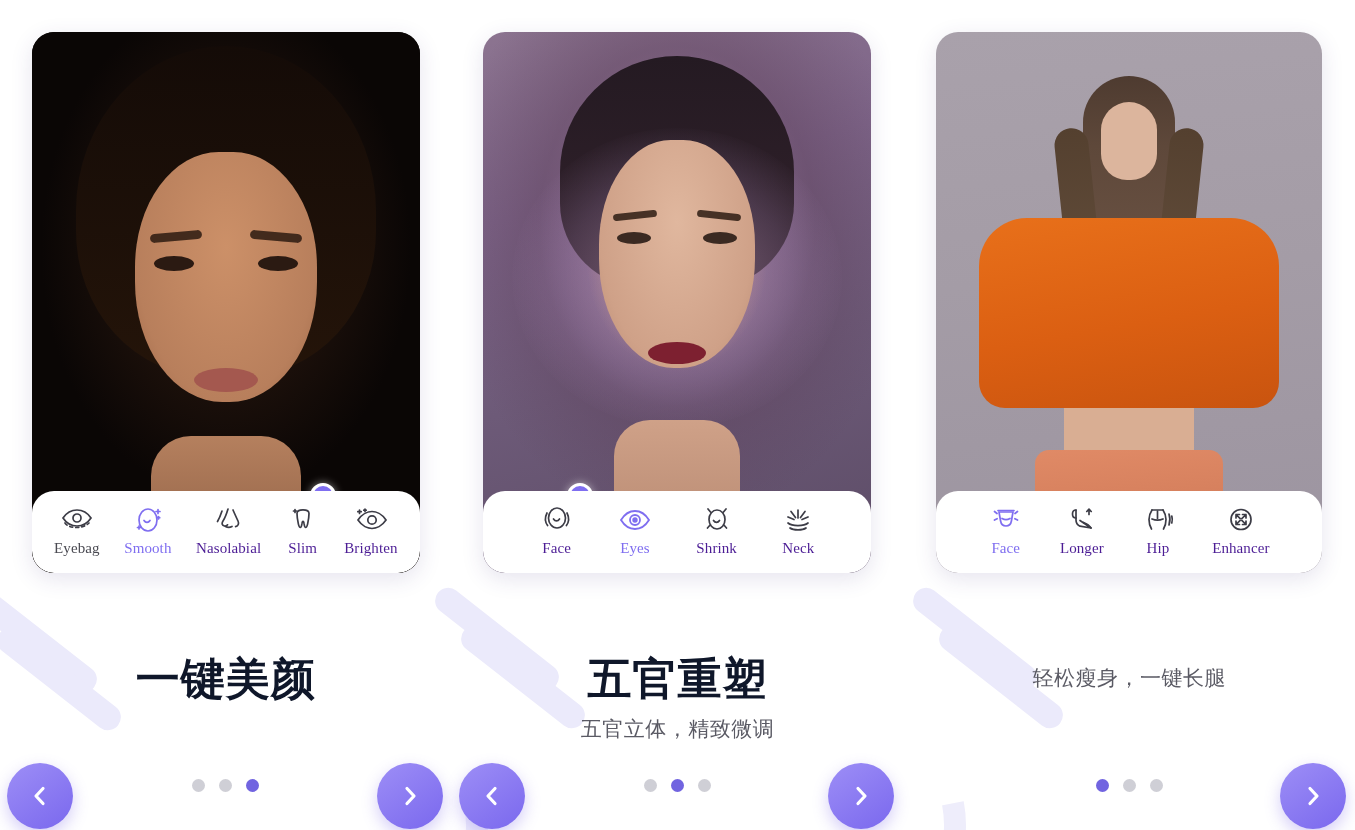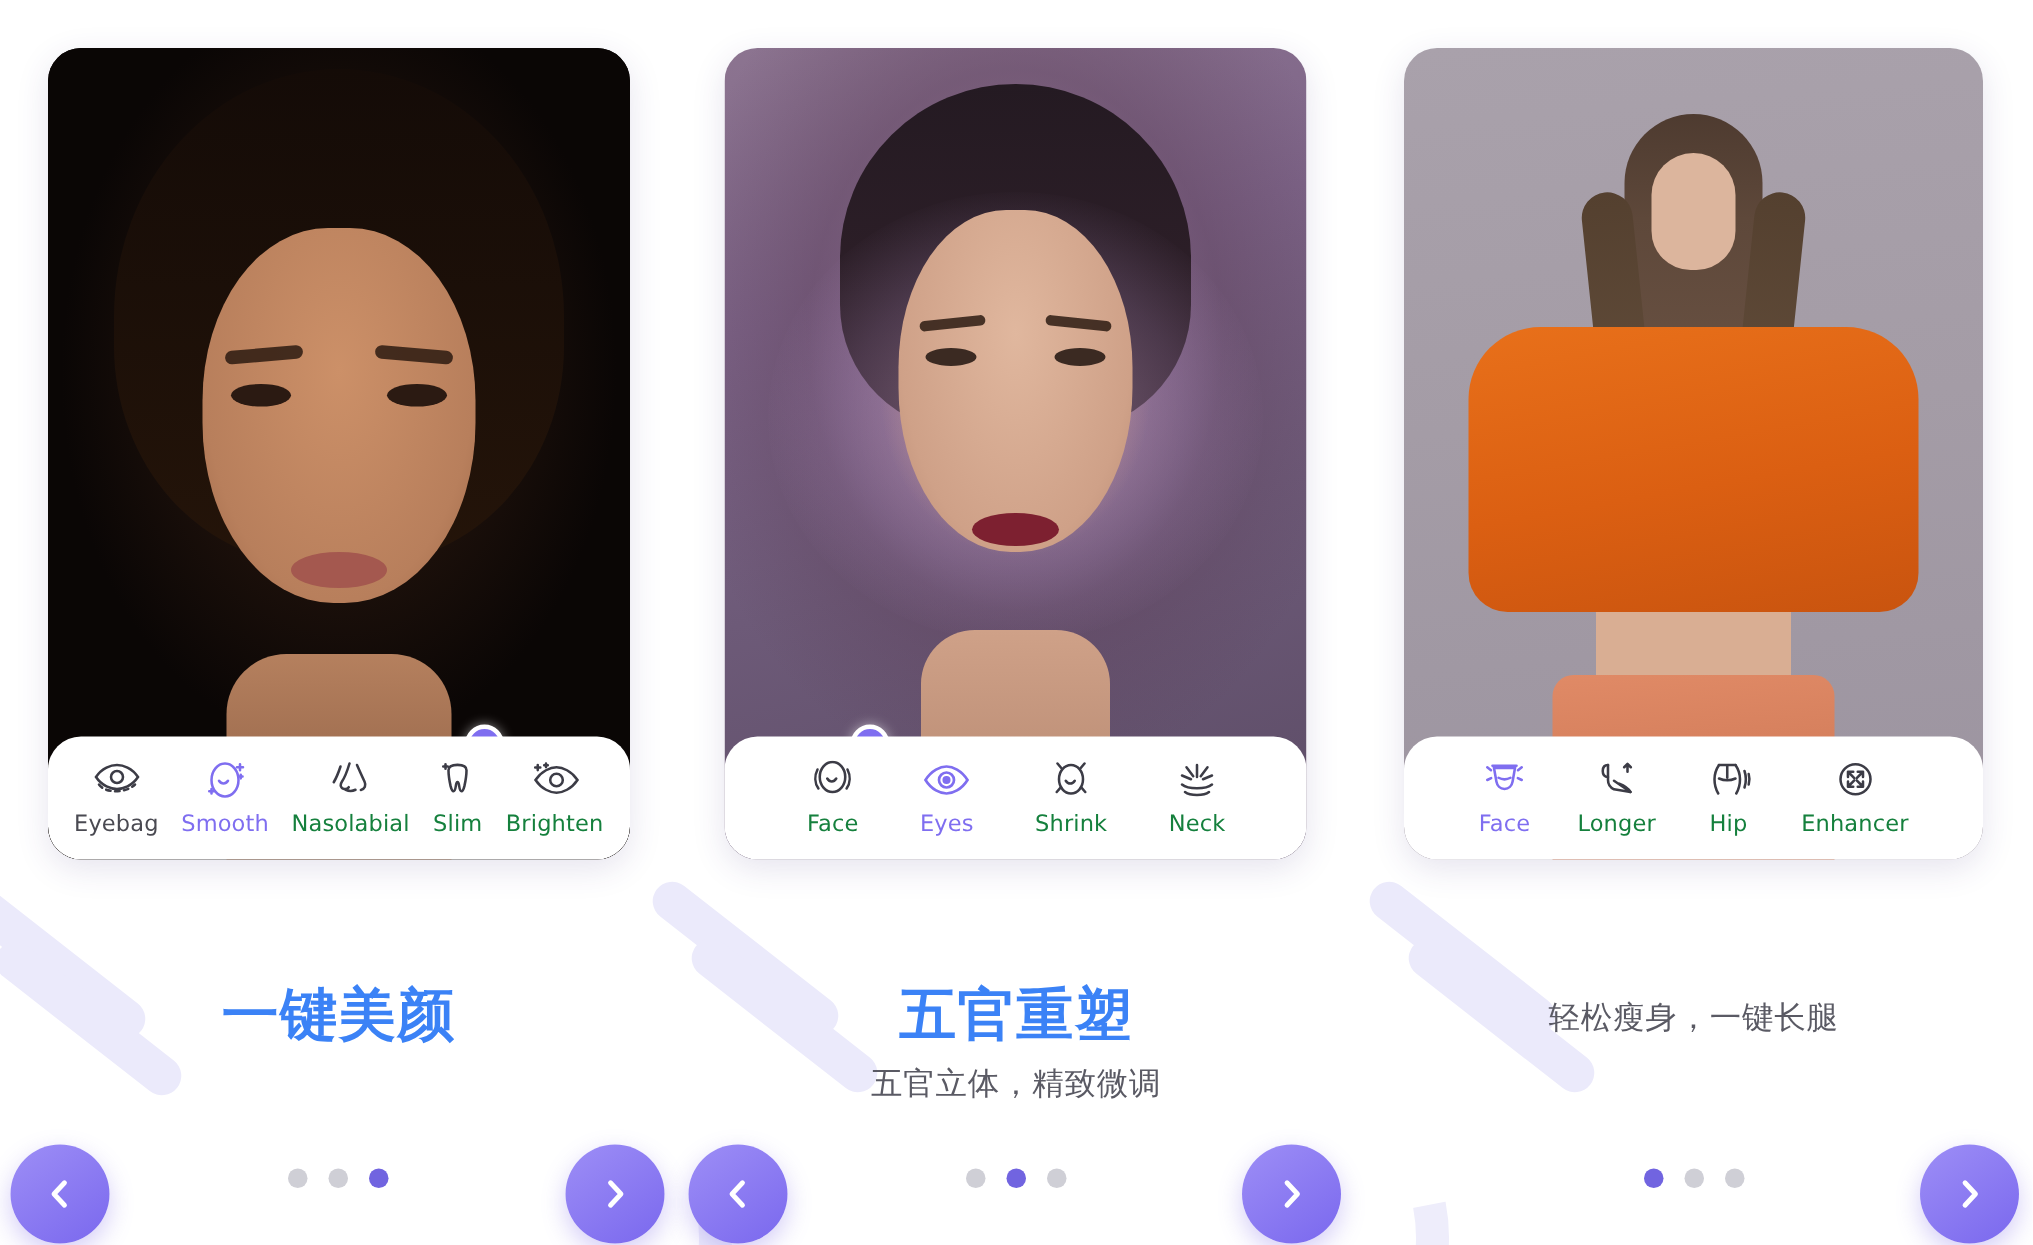--- a/index.html
+++ b/index.html
@@ -21,21 +21,21 @@
     border:22px solid #eeedfb; border-color:#eeedfb transparent transparent #eeedfb;
   }
   .arc2 {
     position:absolute; border-radius:50%;
     border:20px solid #f3f2fc; border-color:#f3f2fc transparent transparent #f3f2fc;
   }
 
   
   .stage {
     position:absolute; inset:0; z-index:2;
-    display:grid; grid-template-columns:repeat(3,1fr);
+    display:grid; grid-template-columns:repeat(3,1fr);font-family:Liberation Serif, serif;
   }
   .panel { position:relative; }
 
   
   .card {
     position:absolute; top:32px; left:50%; transform:translateX(-50%);
     width:388px; height:541px; border-radius:22px; overflow:hidden;
     box-shadow:0 6px 22px rgba(60,50,120,.13);
   }
   .photo { position:absolute; inset:0; }
@@ -150,27 +150,27 @@
 
   
   .toolbar {
     position:absolute; bottom:0; left:0; right:0; height:82px;
     background:#fff; border-radius:22px 22px 22px 22px;
     display:flex; align-items:center; justify-content:space-around;
     padding:0 10px;
   }
   .tool { display:flex; flex-direction:column; align-items:center; gap:7px; cursor:pointer; }
   .tool svg { display:block; }
-  .tool .lbl { font-size:15px; color:#15803d; letter-spacing:.1px; }
+  .tool .lbl { font-size:15px; color:#4c1d95; letter-spacing:.1px; }
   .tool.active .lbl { color:#7f6ef0; }
 
   
   .caption { position:absolute; top:655px; left:0; right:0; text-align:center; }
   .title {
-    font-size:38px; font-weight:700; color:#3b82f6; letter-spacing:1px; line-height:1.15;
+    font-size:44px; font-weight:700; color:#0f172a; letter-spacing:1px; line-height:1.15;
   }
   .subtitle { margin-top:9px; font-size:21px; color:#5a5a64; letter-spacing:.5px; }
 
   
   .dots {
     position:absolute; top:779px; left:0; right:0;
     display:flex; justify-content:center; gap:14px;
   }
   .dot { width:13px; height:13px; border-radius:50%; background:#cfcfd6; cursor:pointer; }
   .dot.on { background:#7164e0; }

